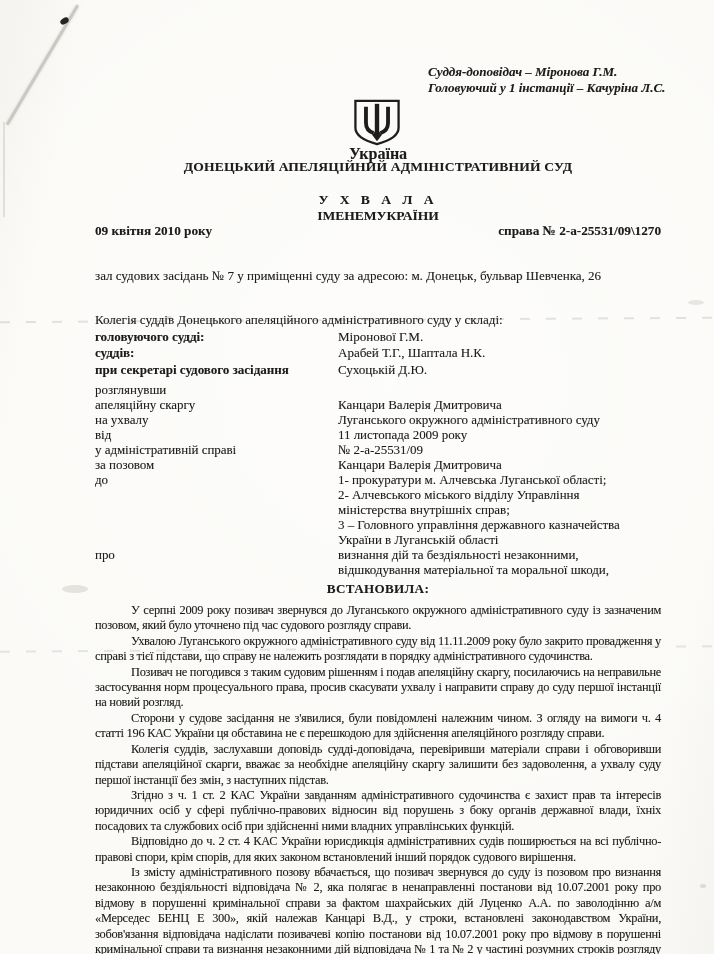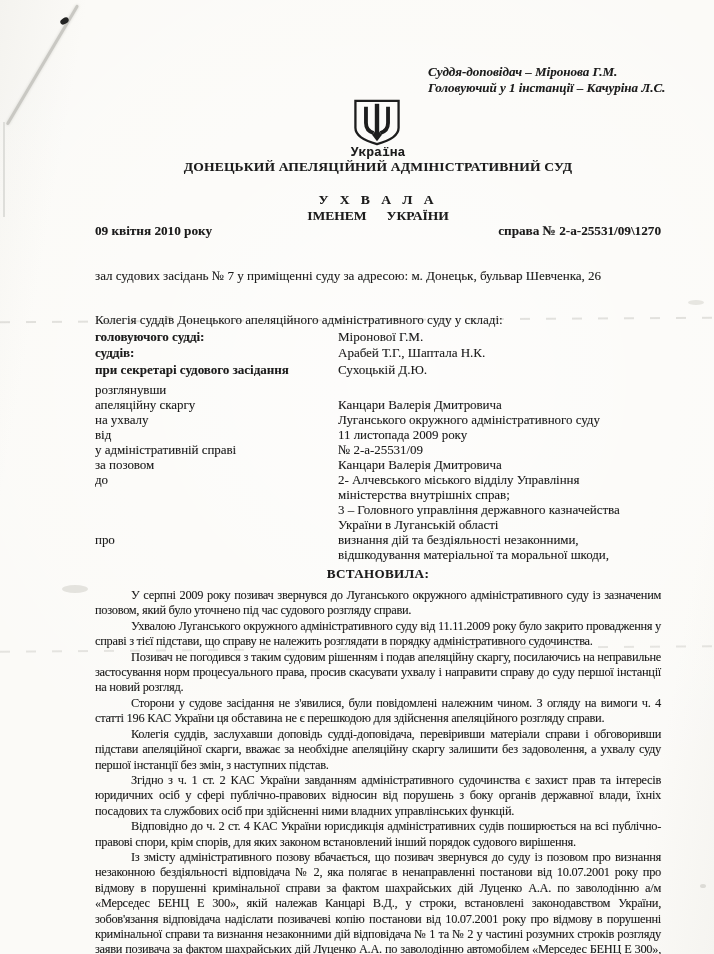--- a/index.html
+++ b/index.html
@@ -29,25 +29,25 @@
   .s1{left:62px;top:585px;width:26px;height:8px;background:#e4e3de;}
   .s2{left:688px;top:300px;width:16px;height:5px;background:#e7e6e1;}
   .s3{left:556px;top:916px;width:5px;height:4px;background:#d9d8d3;}
   .s4{left:700px;top:884px;width:6px;height:4px;background:#dcdbd6;}
   .s5{left:166px;top:316px;width:6px;height:4px;background:#dcdbd6;}
   
   .annotation{position:absolute;left:428px;top:64px;font-style:italic;font-weight:bold;
     font-size:13px;line-height:15.5px;white-space:nowrap;}
   .emblem{position:absolute;left:352px;top:99px;width:50px;height:47px;}
   .hcenter{position:absolute;left:95px;width:566px;text-align:center;font-weight:bold;}
-  .country{top:145px;font-size:13px;font-family:Liberation Mono, monospace;}
+  .country{top:145px;font-size:16px;}
   .court{top:159px;font-size:13.5px;letter-spacing:.2px;white-space:nowrap;}
   .doctype{top:192px;font-size:13.5px;letter-spacing:4px;}
   .inname{top:208px;font-size:13.5px;}
-  .inname span{margin:0 10px;}
+  .inname span{margin:0 0;}
   .daterow{position:absolute;left:95px;top:223px;width:566px;display:flex;
     justify-content:space-between;font-weight:bold;font-size:13.2px;}
   
   .docbody{position:absolute;left:95px;top:240px;width:566px;font-size:13px;}
   .line{line-height:16.4px;white-space:nowrap;margin-top:28px;}
   .crow{display:flex;line-height:16.4px;}
   .crow .lbl{width:243px;flex:none;font-weight:bold;}
   .crow .val{white-space:nowrap;font-family:Liberation Serif, serif;}
   .gap{height:5px;}
   .prow{display:flex;line-height:15px;font-size:12.9px;}
@@ -151,20 +151,21 @@
     </div>
     <div class="prow">
       <span class="lbl">за позовом</span>
       <div class="vals">
           <div>Канцари Валерія Дмитровича</div>
         </div>
     </div>
     <div class="prow">
       <span class="lbl">до</span>
       <div class="vals">
+        <div>1- прокуратури м. Алчевська Луганської області;</div>
         <div>2- Алчевського міського відділу Управління</div>
         <div>міністерства внутрішніх справ;</div>
         <div>3 – Головного управління державного казначейства</div>
         <div>України в Луганській області</div>
       </div>
     </div>
     <div class="prow">
       <span class="lbl">про</span>
       <div class="vals">
         <div>визнання дій та бездіяльності незаконними,</div>

